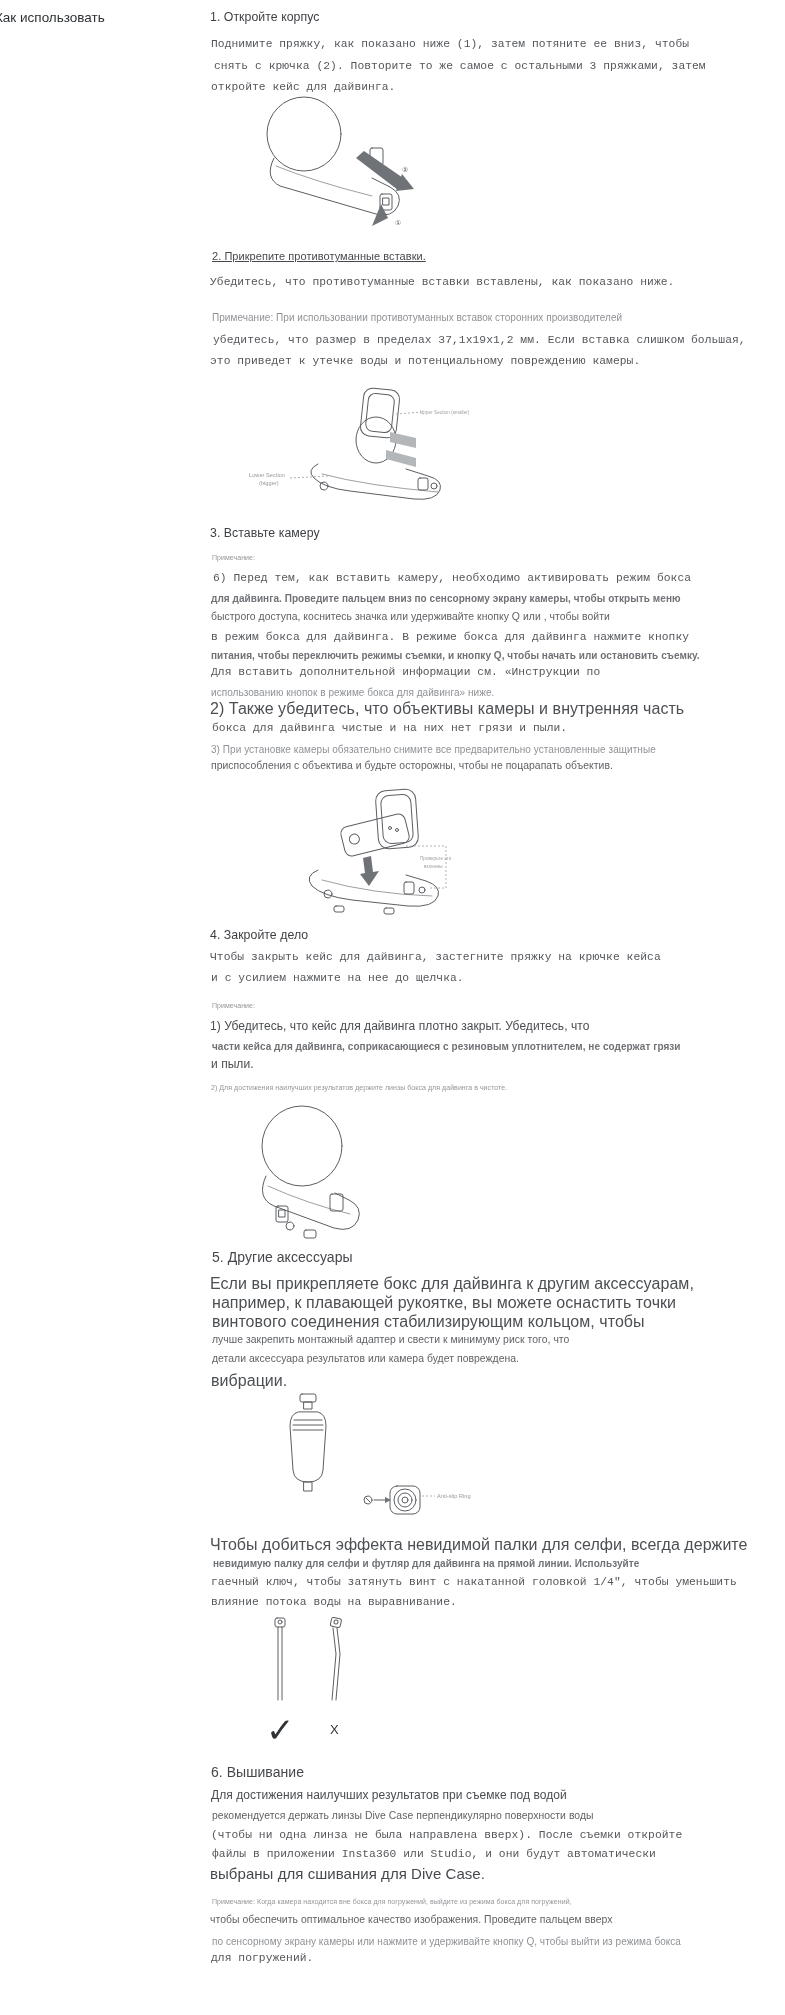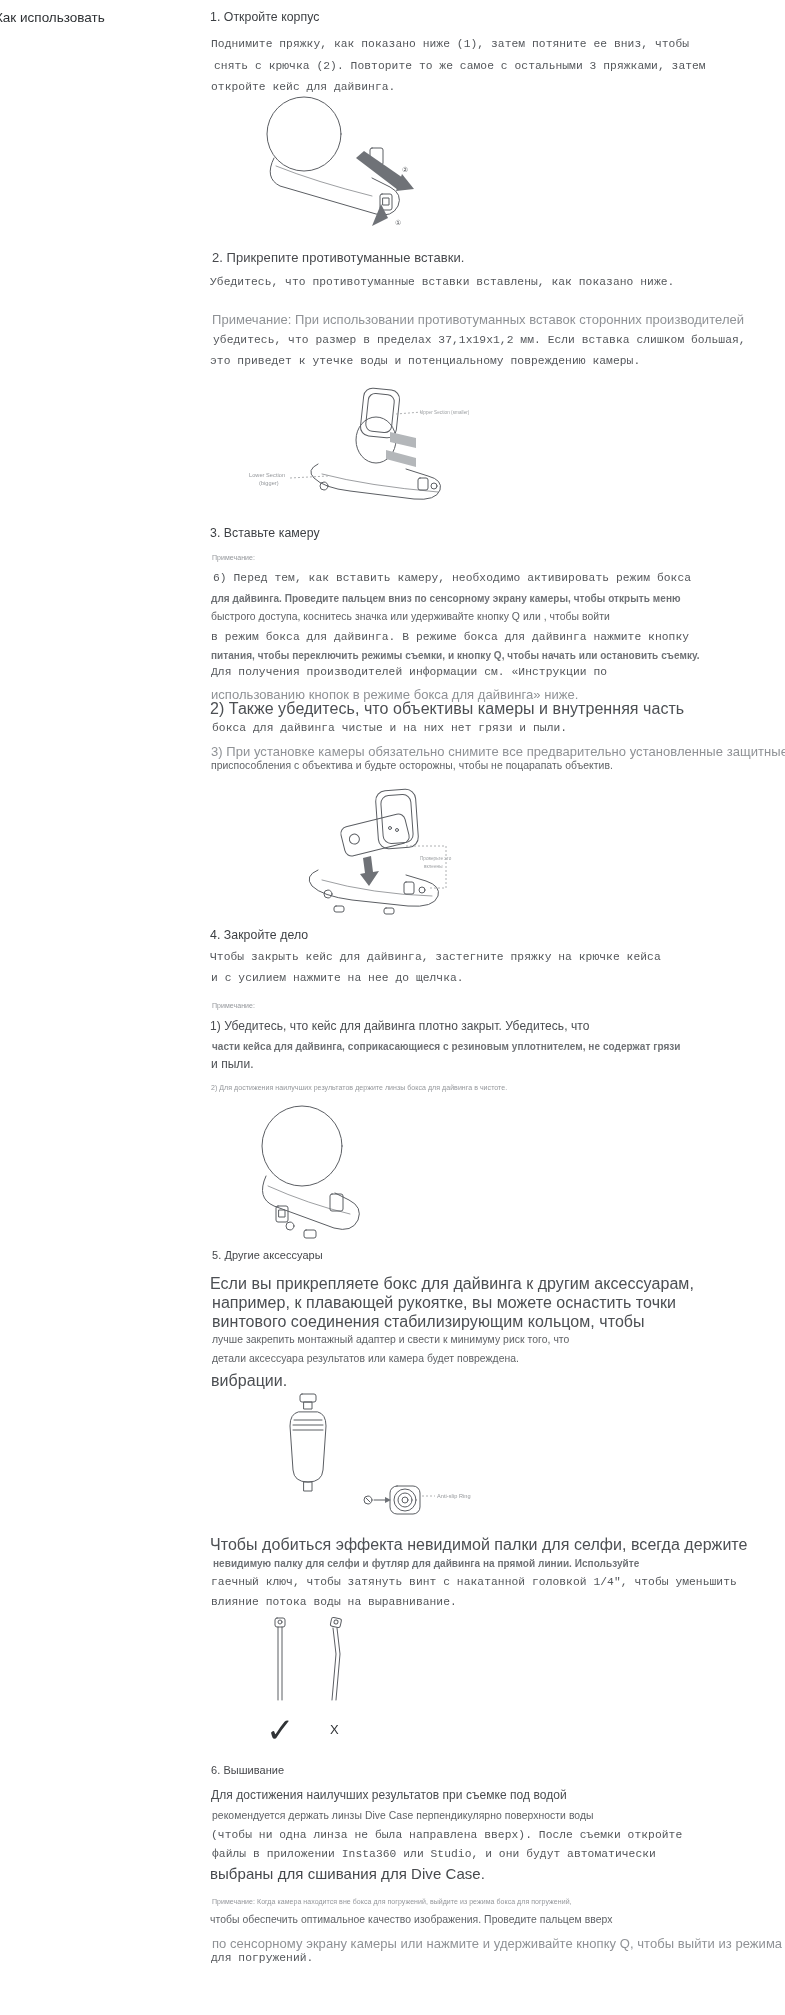--- a/index.html
+++ b/index.html
@@ -1,25 +1,25 @@
 <!DOCTYPE html>
 <html lang="ru"><head>
 <meta charset="utf-8">
 <style>
   html,body{margin:0;padding:0;background:#fff;}
   body{font-family:"Liberation Sans","DejaVu Sans",sans-serif;}
   #screen{position:relative;width:785px;height:2015px;background:#ffffff;overflow:hidden;}
   .ln{position:absolute;white-space:nowrap;font-size:11.3px;color:#54575b;letter-spacing:.05px;}
   .hd{color:#3c3f43;font-size:12.3px;}
-  .hd9{color:#47494d;font-size:13px;}
-  .hd10{color:#45474b;font-size:11px;}
+  .hd9{color:#47494d;font-size:11px;text-decoration:underline;}
+  .hd10{color:#45474b;font-size:14px;}
   .f45{font-size:4.6px;color:#9da0a3;}
   .f55{font-size:5.6px;color:#94979b;}
   .f7{font-size:7px;color:#94979b;}
-  .f8{font-size:13px;color:#8f9296;}
+  .f8{font-size:10px;color:#8f9296;}
   .f9{font-size:10px;color:#6f7276;font-weight:bold;}
   .f10{font-size:10.4px;color:#5f6266;text-align:center;}
   .f11{font-size:11.3px;font-family:Liberation Mono, monospace;}
   .f12{font-size:16px;color:#4c4f53;}
   .f13{font-size:12px;color:#4a4d51;}
   .f14{font-size:15px;color:#46494d;}
   .sidebar-title{position:absolute;left:-5px;top:10px;font-size:13.5px;color:#2e3134;font-weight:500;white-space:nowrap;}
   svg.art{position:absolute;}
   .st{stroke:#5b5e63;fill:none;stroke-width:1;stroke-linejoin:round;stroke-linecap:round;}
   .fillg{fill:#b4b7ba;stroke:none;}
@@ -91,21 +91,21 @@
   </section>
 
   <section>
     <div class="ln hd" style="left:210px;top:526px">3. Вставьте камеру</div>
     <div class="ln f7" style="left:212px;top:554px">Примечание:</div>
     <div class="ln f11" style="left:213px;top:572px">6) Перед тем, как вставить камеру, необходимо активировать режим бокса</div>
     <div class="ln f9" style="left:211px;top:593px">для дайвинга. Проведите пальцем вниз по сенсорному экрану камеры, чтобы открыть меню</div>
     <div class="ln f10" style="left:211px;top:611px">быстрого доступа, коснитесь значка или удерживайте кнопку Q или , чтобы войти</div>
     <div class="ln f11" style="left:211px;top:631px">в режим бокса для дайвинга. В режиме бокса для дайвинга нажмите кнопку</div>
     <div class="ln f9" style="left:211px;top:650px">питания, чтобы переключить режимы съемки, и кнопку Q, чтобы начать или остановить съемку.</div>
-    <div class="ln f11" style="left:211px;top:666px">Для получения производителей информации см. «Инструкции по</div>
+    <div class="ln f11" style="left:211px;top:666px">Для вставить дополнительной информации см. «Инструкции по</div>
     <div class="ln f8" style="left:211px;top:687px">использованию кнопок в режиме бокса для дайвинга» ниже.</div>
     <div class="ln f12" style="left:210px;top:700px">2) Также убедитесь, что объективы камеры и внутренняя часть</div>
     <div class="ln f11" style="left:212px;top:722px">бокса для дайвинга чистые и на них нет грязи и пыли.</div>
     <div class="ln f8" style="left:211px;top:744px">3) При установке камеры обязательно снимите все предварительно установленные защитные</div>
     <div class="ln f10" style="left:211px;top:760px">приспособления с объектива и будьте осторожны, чтобы не поцарапать объектив.</div>
 
     <svg class="art" style="left:234px;top:782px" width="216" height="136" viewBox="0 0 216 136">
       <g class="st">
         <rect x="143" y="8" width="40" height="58" rx="10" transform="rotate(-4 163 37)"></rect>
         <rect x="148" y="13" width="30" height="48" rx="8" transform="rotate(-4 163 37)"></rect>

